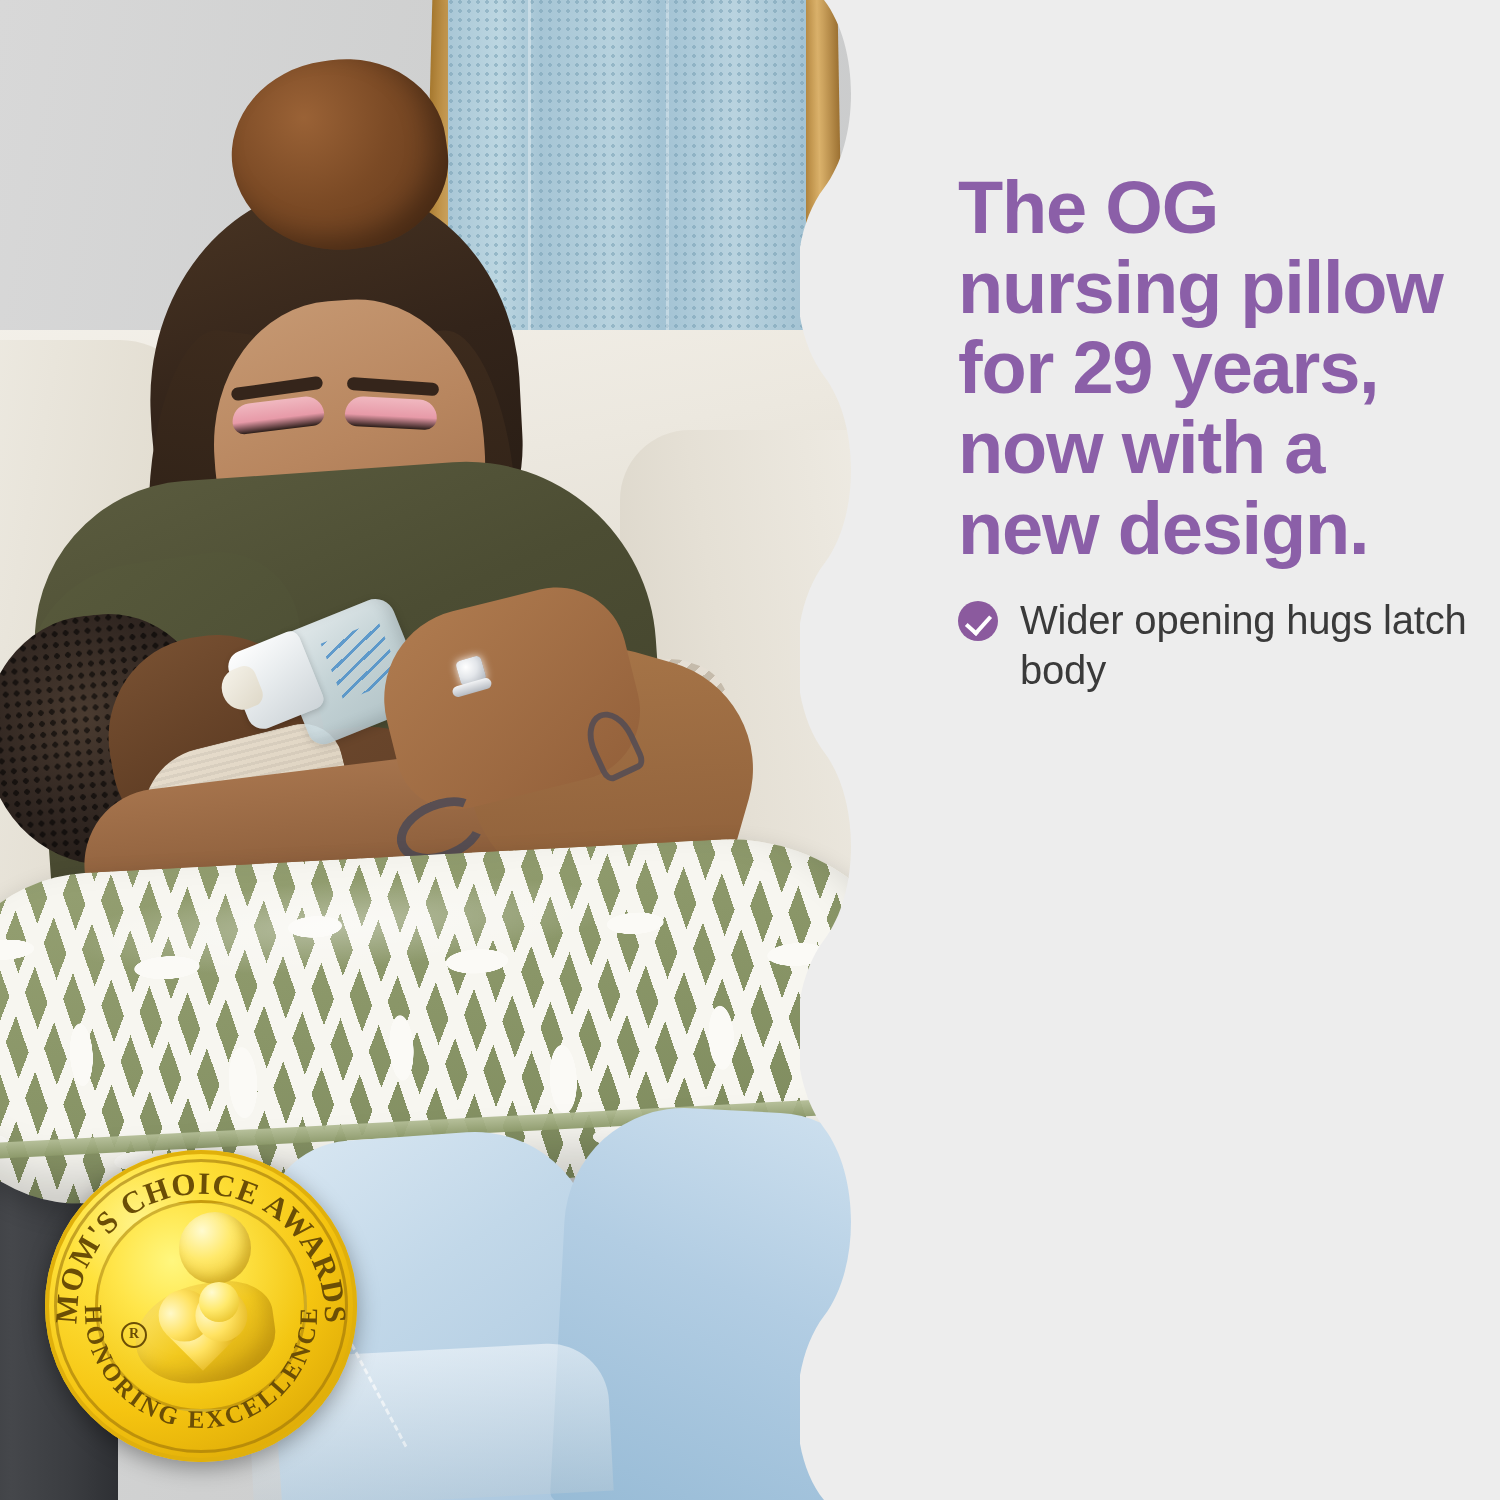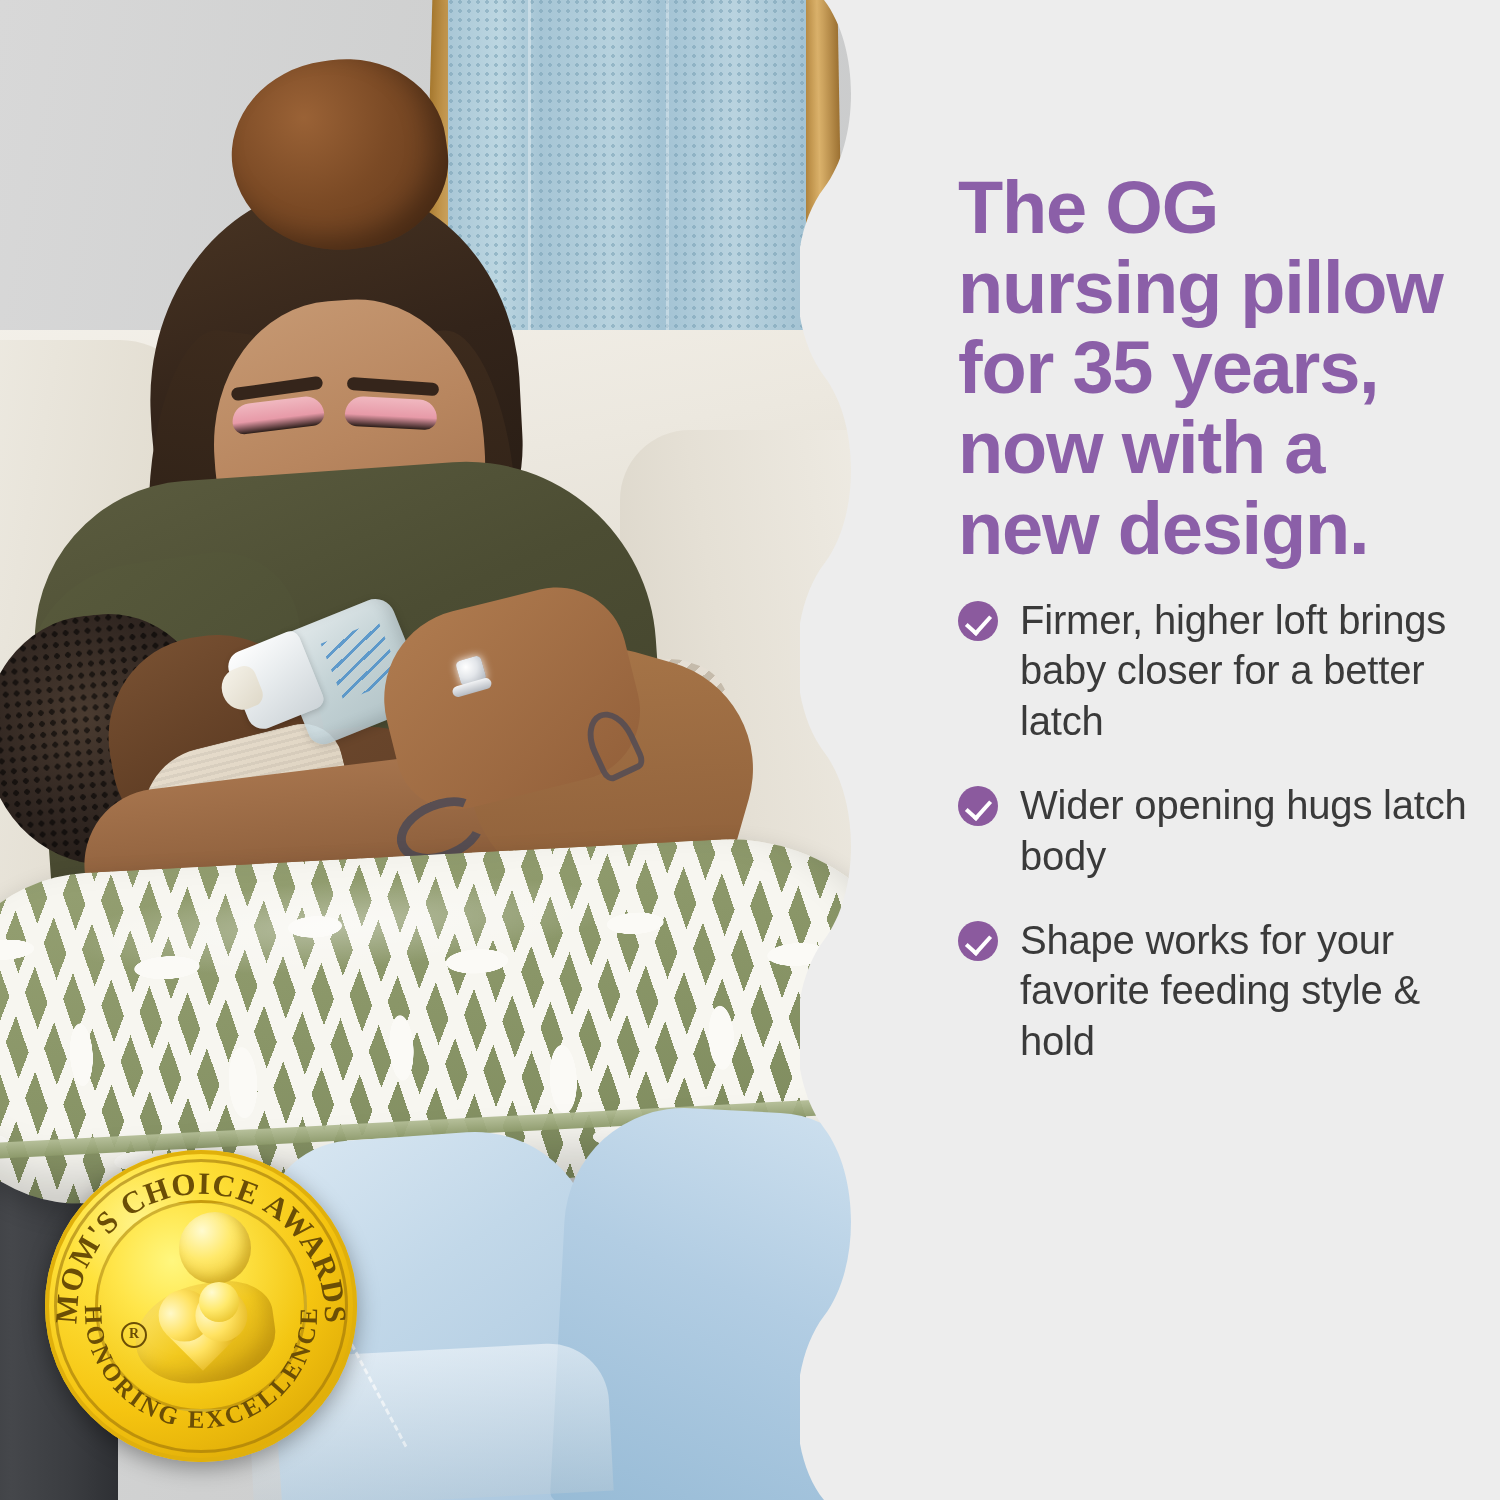--- a/index.html
+++ b/index.html
@@ -661,35 +661,27 @@
                C 60,799 60,893 24,940
                C -12,987 -12,1081 24,1128
                C 60,1175 60,1269 24,1316
                C -12,1363 -12,1457 24,1500
                L 90,1500 L 90,0 Z" fill="#ededed"></path>
     </svg>
   </div>
 
   <div class="content-panel">
 
-    <h1 class="headline">The OG nursing pillow for 35 years, now with a new design.</h1>
+    <h1 class="headline">The OG nursing pillow for 29 years, now with a new design.</h1>
 
     <ul class="bullet-list" style="list-style:none;margin:0;padding:0;">
 
-      <li class="bullet-item">
-        <span class="bullet-check"></span>
-        <span class="bullet-text">Firmer, higher loft brings baby closer for a better latch</span>
-      </li>
 
       <li class="bullet-item">
         <span class="bullet-check"></span>
         <span class="bullet-text">Wider opening hugs latch body</span>
       </li>
 
-      <li class="bullet-item">
-        <span class="bullet-check"></span>
-        <span class="bullet-text">Shape works for your favorite feeding style &amp; hold</span>
-      </li>
 
     </ul>
   </div>
 
 </div>
 
 </body></html>

